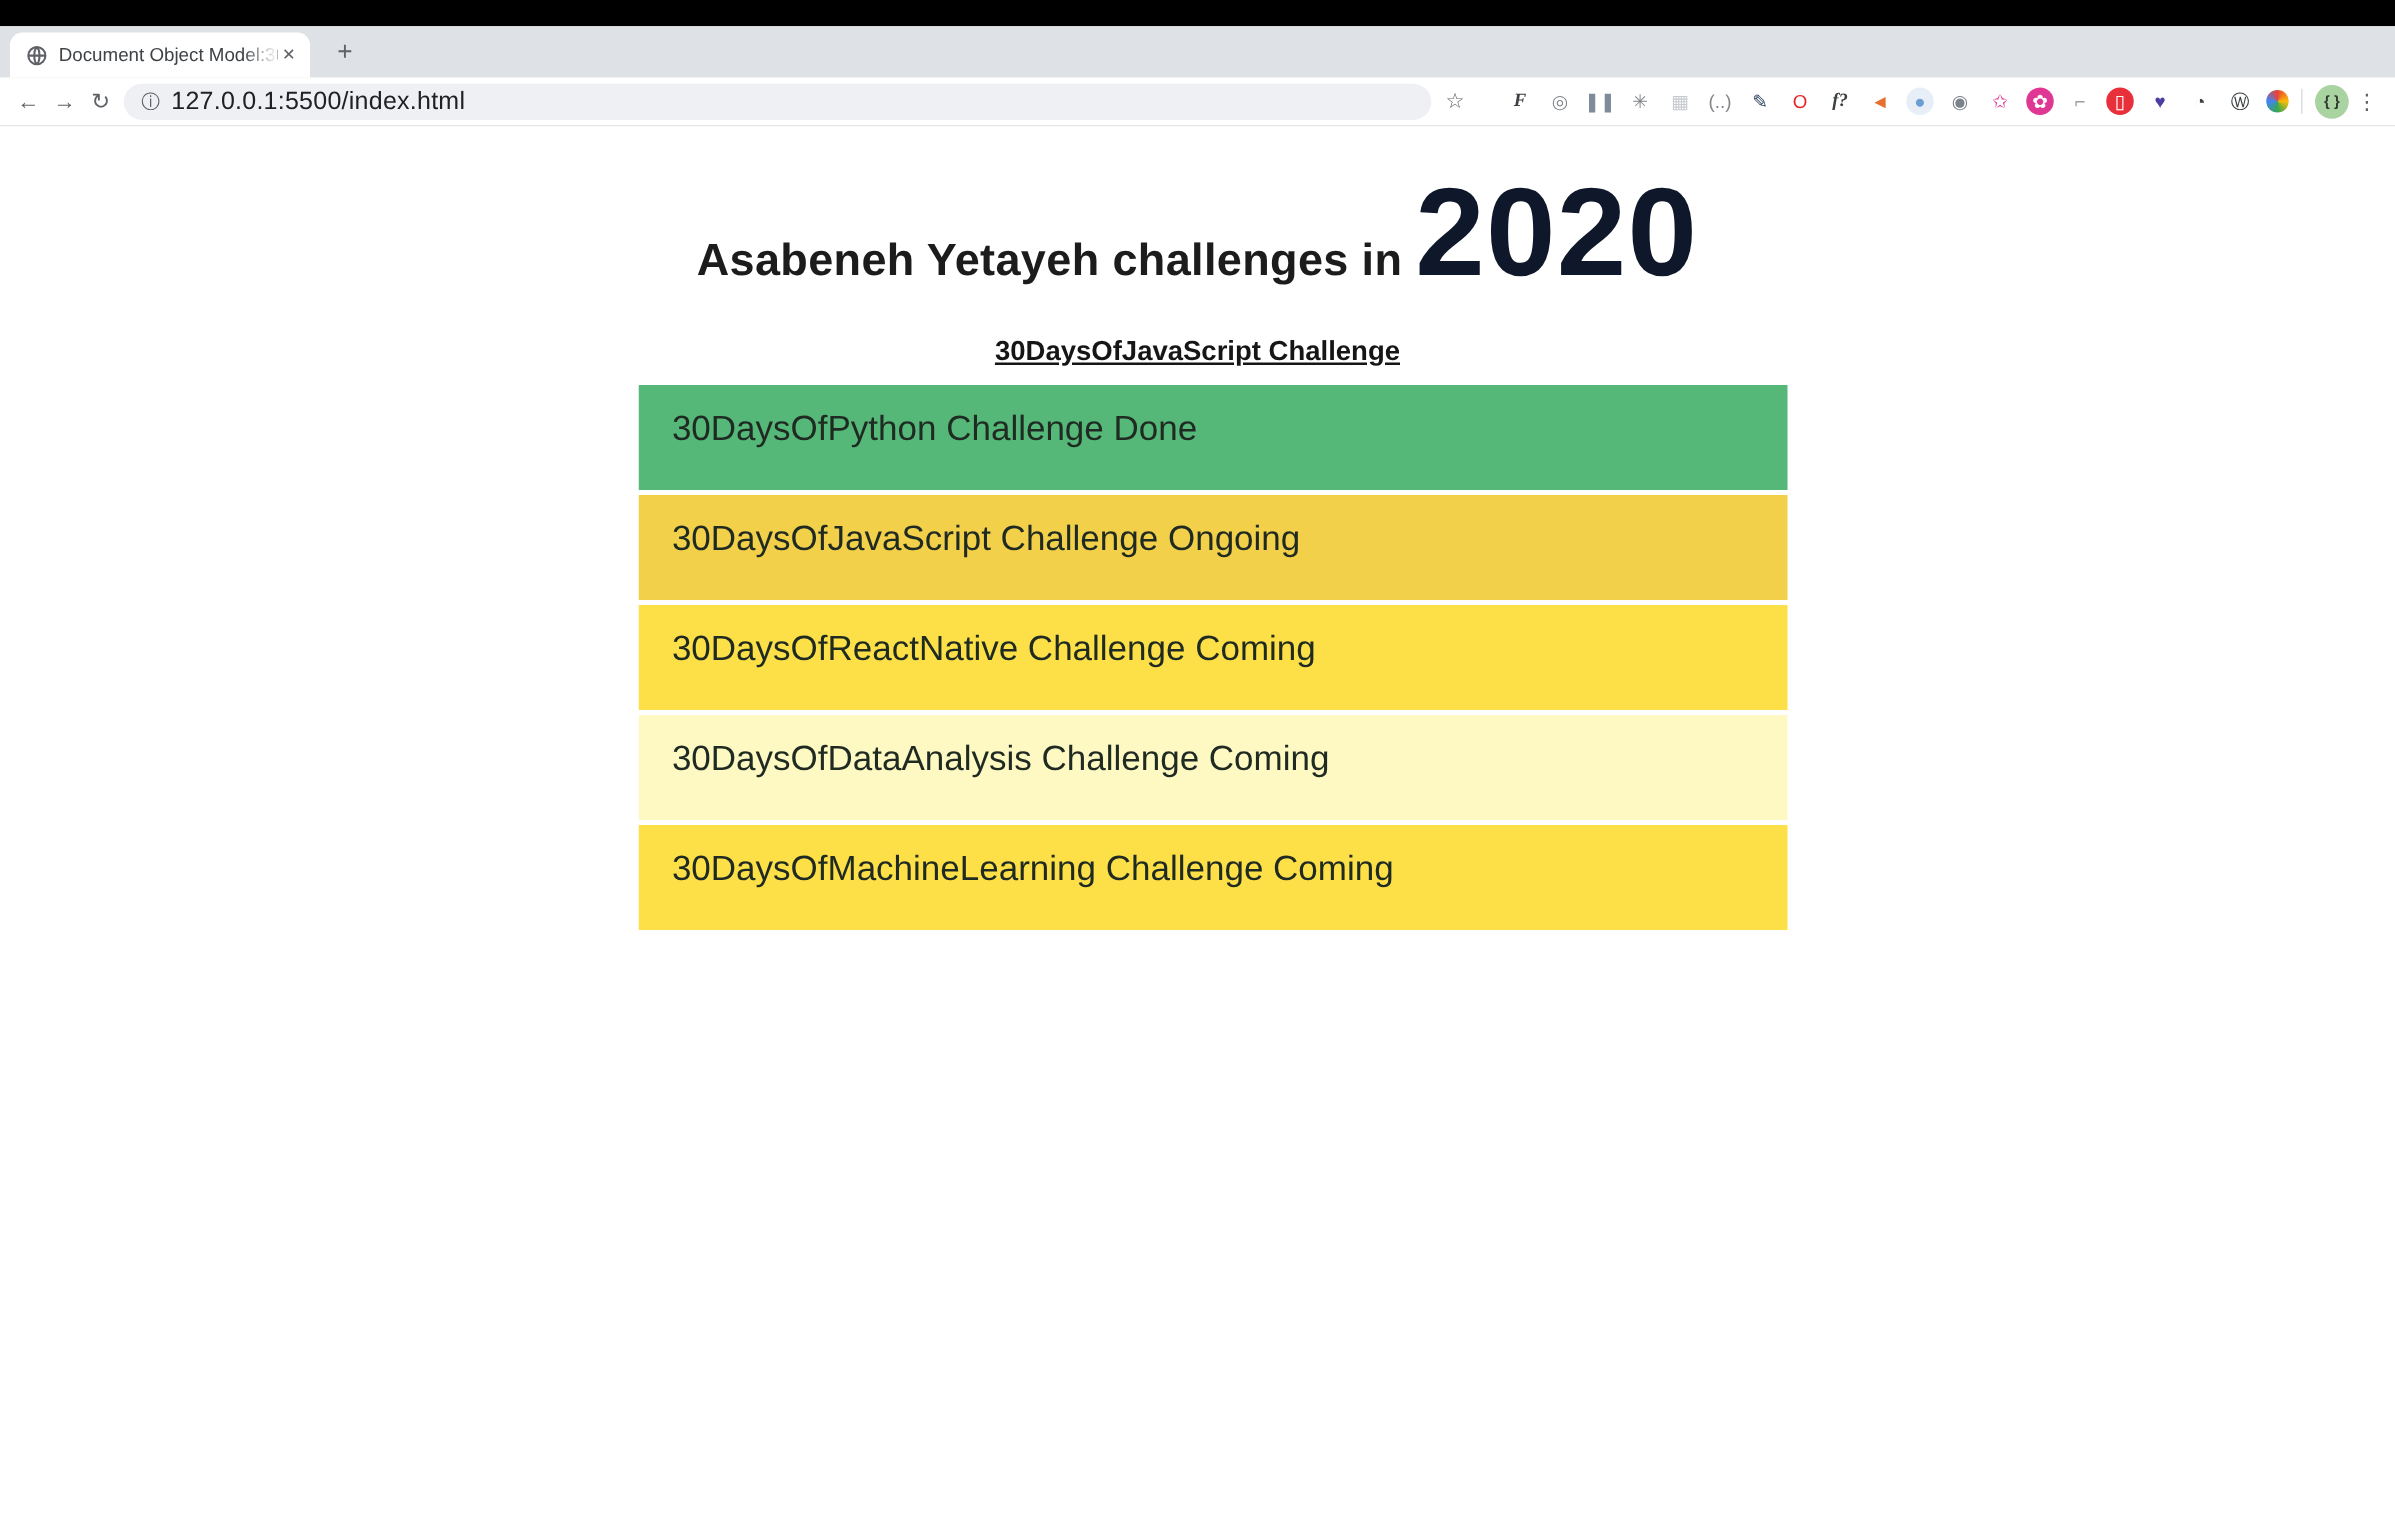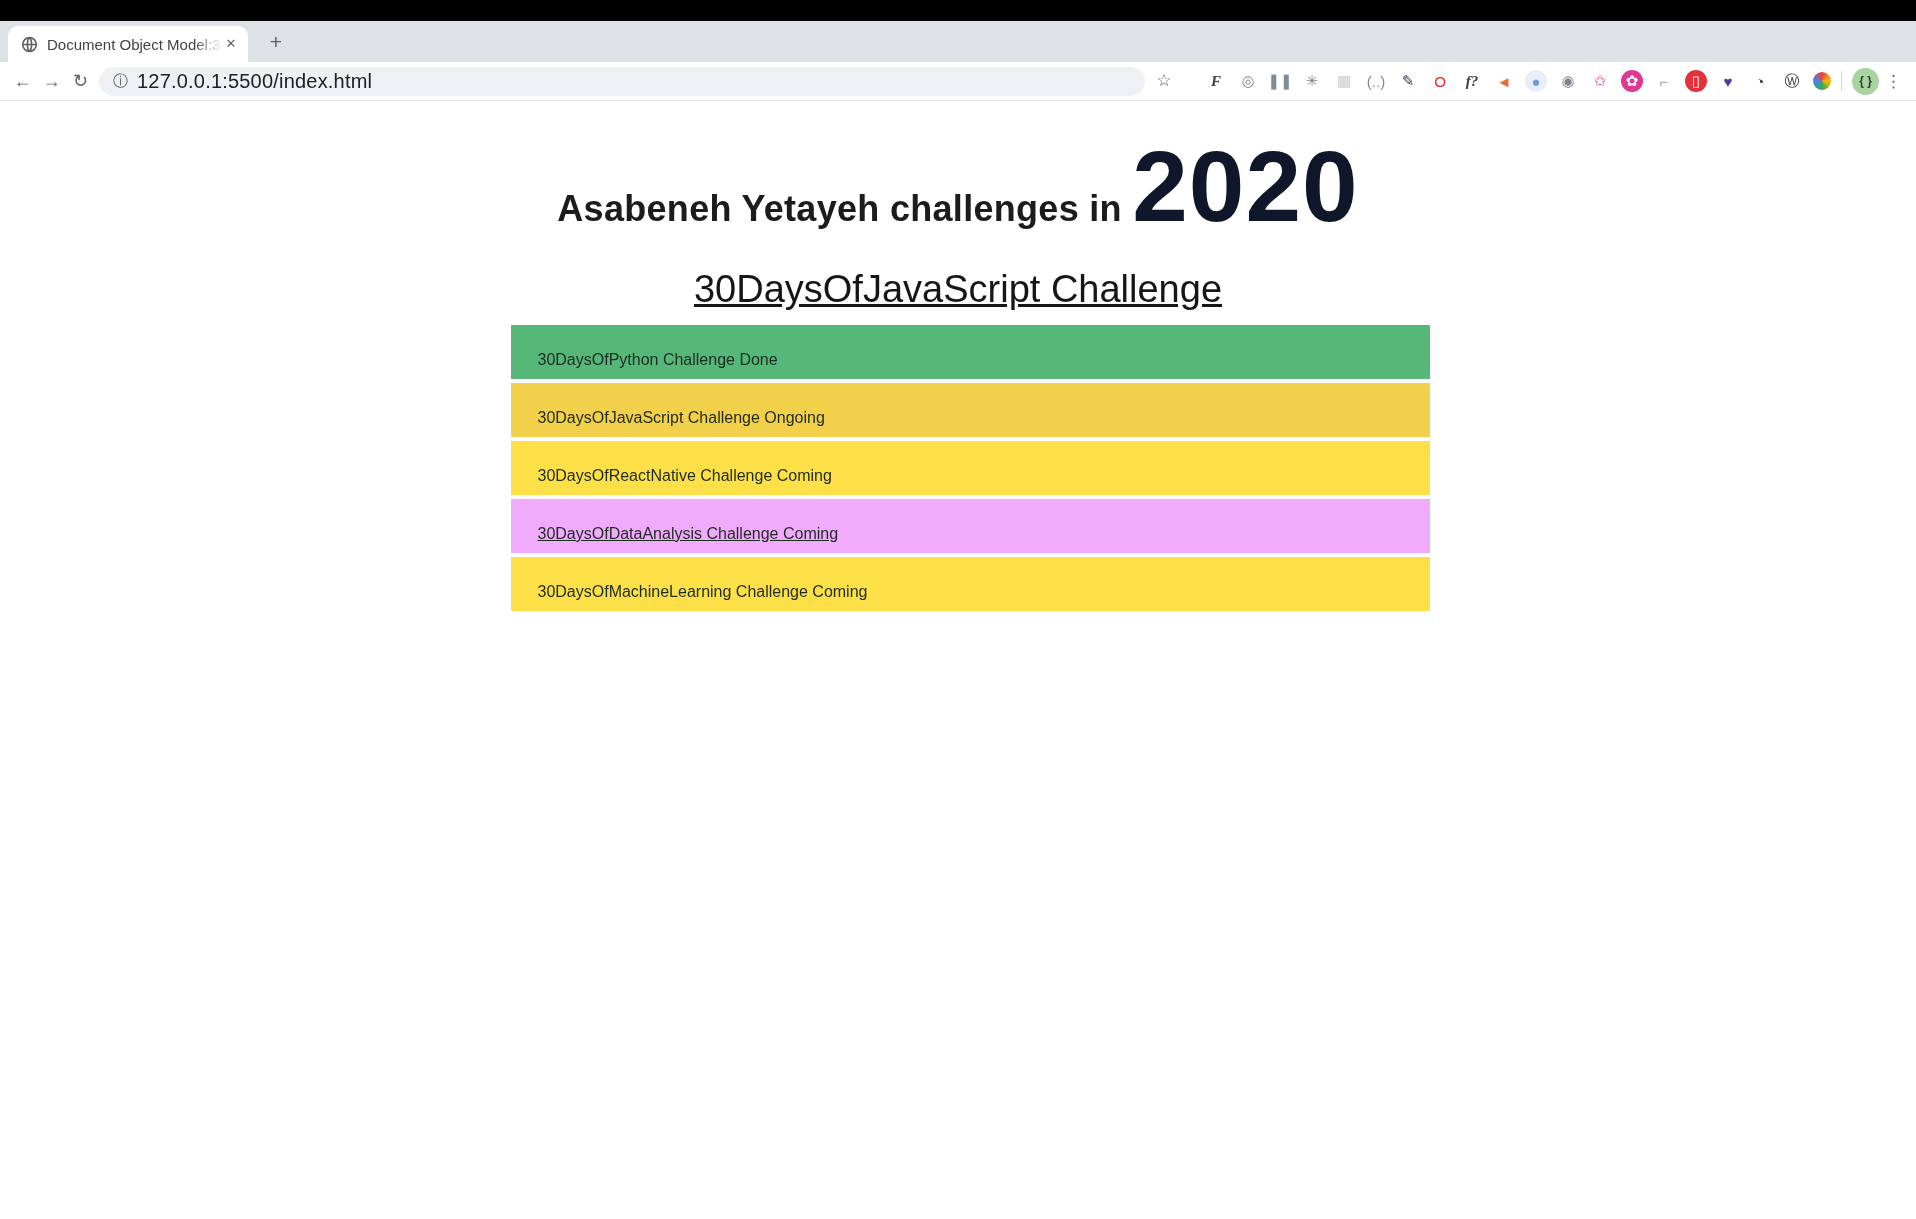--- a/index.html
+++ b/index.html
@@ -43,28 +43,28 @@
   .avatar { width:27px; height:27px; border-radius:50%; background:#a9d3a0;
             color:#2e3b2e; font-size:12px; font-weight:bold; display:flex;
             align-items:center; justify-content:center; cursor:pointer; }
   .menu-dots { font-size:17px; color:#5f6368; padding:0 6px; cursor:pointer; }
 
   
   .page { text-align:center; background:#fff; }
   h1.page-title { margin-top:28px; font-size:36px; font-weight:700; color:#1c1c1c;
                   letter-spacing:.3px; }
   h1 .year { font-size:100px; font-weight:700; color:#0f172a; letter-spacing:1px; }
-  .subtitle a { font-size:38px; font-weight:400; color:#161616; }
+  .subtitle a { font-size:22px; font-weight:700; color:#161616; }
   .subtitle { margin-top:24px; }
   .date-badge { display:inline-block; margin-top:9px; background:#ad3366;
                 color:#0d0d0d; font-size:20px; padding:9px 16px; min-width:260px; }
   ul.challenges { list-style:none; width:919px; margin:14px auto 0; position:relative;
                   left:12px; }
-  ul.challenges li { height:54px; line-height:70px; margin-bottom:4px;
-                     text-align:left; padding-left:27px; font-size:16px;
+  ul.challenges li { height:84px; line-height:70px; margin-bottom:4px;
+                     text-align:left; padding-left:27px; font-size:28px;
                      color:#1f2a22; }
 </style>
 </head>
 <body>
 
 <div class="black-bar"></div>
 
 <div class="tab-strip">
   <div class="tab">
     <svg class="favicon" viewBox="0 0 16 16" fill="none" stroke="#5f6368" stroke-width="1.6">
@@ -118,16 +118,16 @@
 
   <div class="subtitle">
     <a href="#">30DaysOfJavaScript Challenge</a>
   </div>
 
 
   <ul class="challenges">
     <li style="background: rgb(85, 184, 120);">30DaysOfPython Challenge Done</li>
     <li style="background: rgb(243, 208, 74);">30DaysOfJavaScript Challenge Ongoing</li>
     <li style="background: #fde047;">30DaysOfReactNative Challenge Coming</li>
-    <li style="background: #f0abfc; text-decoration: underline;">30DaysOfDataAnalysis Challenge Coming</li>
+    <li style="background: #fef9c3;">30DaysOfDataAnalysis Challenge Coming</li>
     <li style="background: #fde047;">30DaysOfMachineLearning Challenge Coming</li>
   </ul>
 </div>
 
 </body></html>

